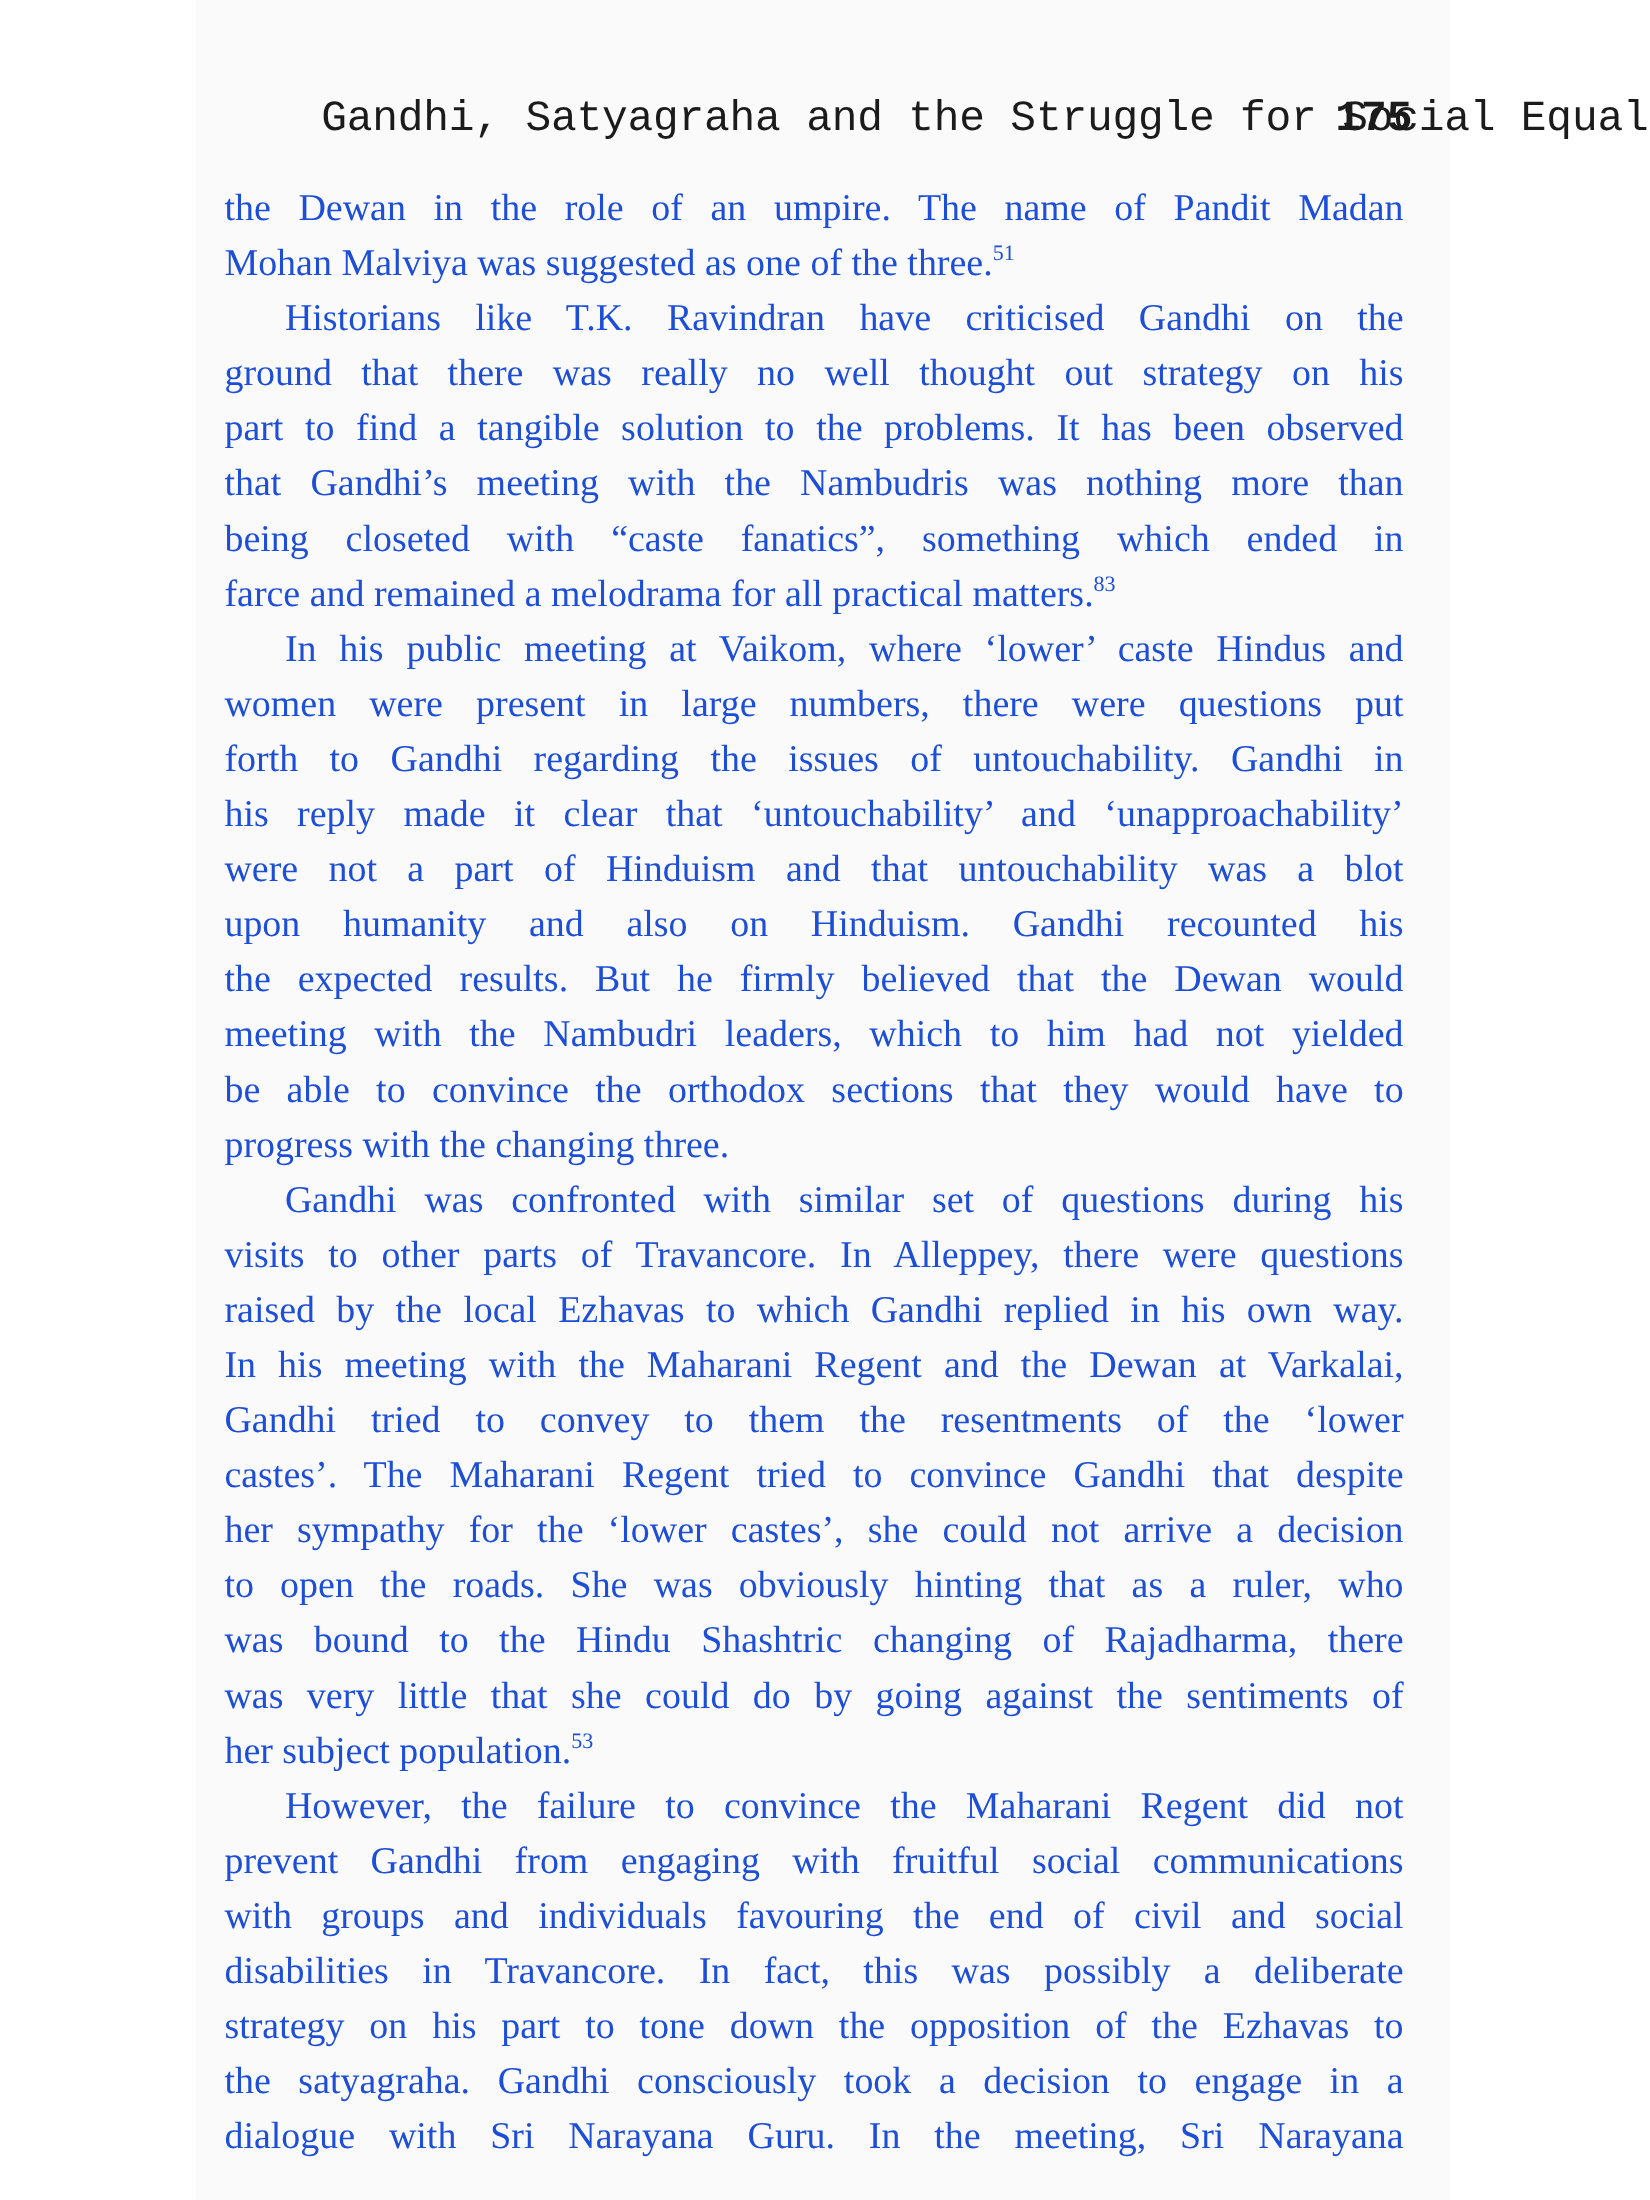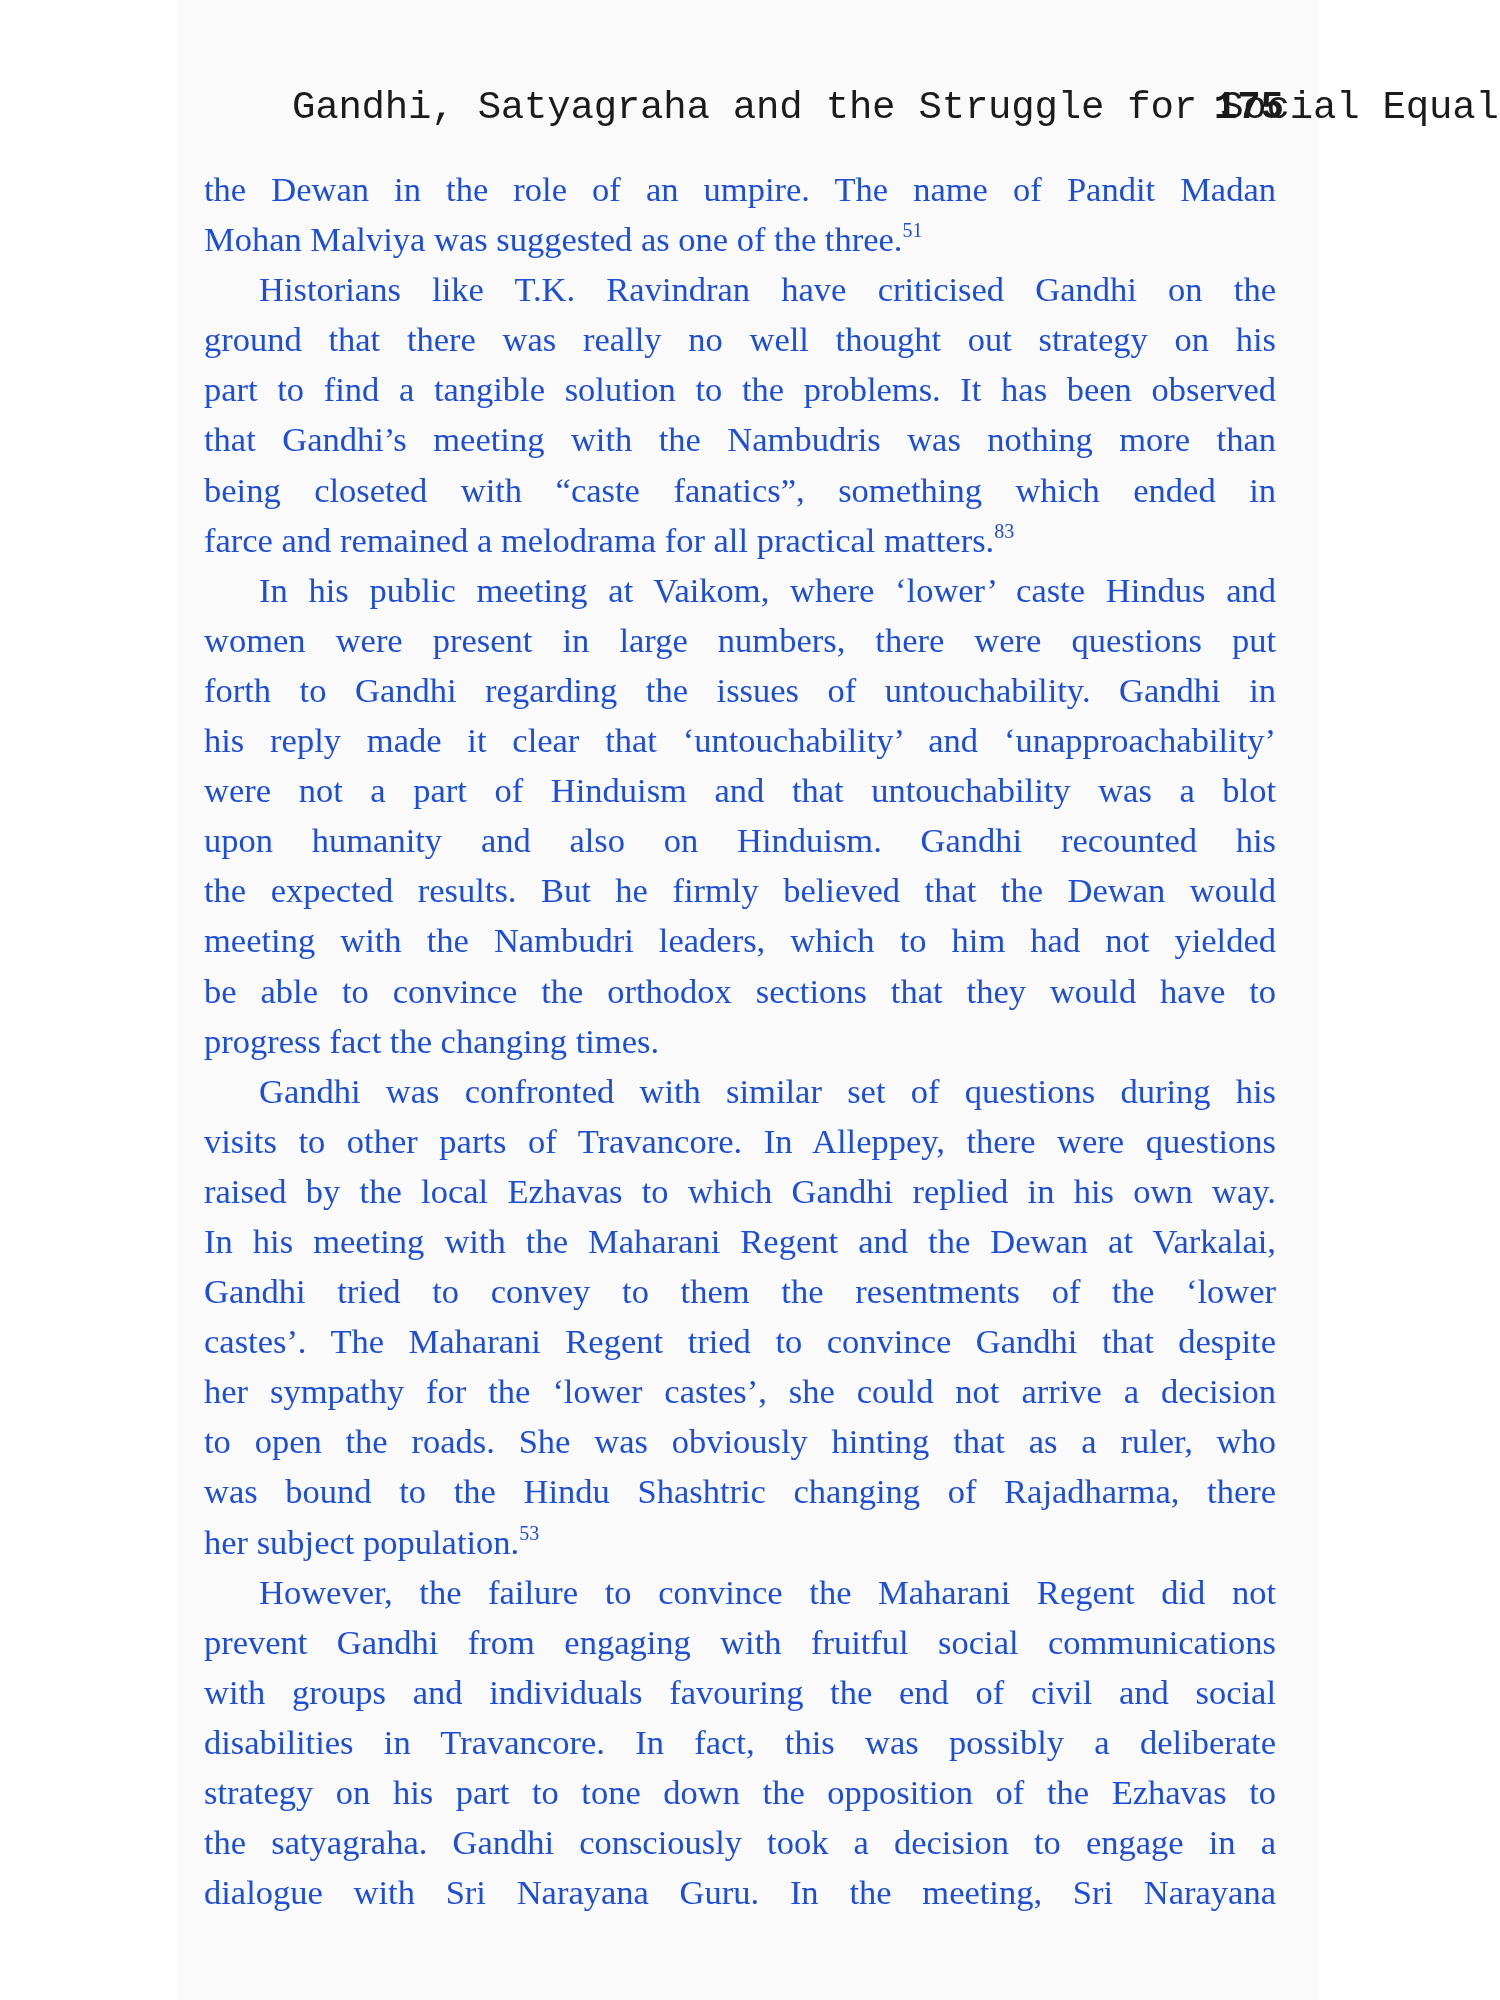--- a/index.html
+++ b/index.html
@@ -99,32 +99,33 @@
     <div>
       <div class="line indent"><span>In his public meeting at Vaikom, where ‘lower’ caste Hindus and</span></div>
       <div class="line"><span>women were present in large numbers, there were questions put</span></div>
       <div class="line"><span>forth to Gandhi regarding the issues of untouchability. Gandhi in</span></div>
       <div class="line"><span>his reply made it clear that ‘untouchability’ and ‘unapproachability’</span></div>
       <div class="line"><span>were not a part of Hinduism and that untouchability was a blot</span></div>
       <div class="line"><span>upon humanity and also on Hinduism. Gandhi recounted his</span></div>
       <div class="line"><span>the expected results. But he firmly believed that the Dewan would</span></div>
       <div class="line"><span>meeting with the Nambudri leaders, which to him had not yielded</span></div>
       <div class="line"><span>be able to convince the orthodox sections that they would have to</span></div>
-      <div class="line last"><span>progress fact the changing times.</span></div>
+      <div class="line last"><span>progress with the changing three.</span></div>
     </div>
     <div>
       <div class="line indent"><span>Gandhi was confronted with similar set of questions during his</span></div>
       <div class="line"><span>visits to other parts of Travancore. In Alleppey, there were questions</span></div>
       <div class="line"><span>raised by the local Ezhavas to which Gandhi replied in his own way.</span></div>
       <div class="line"><span>In his meeting with the Maharani Regent and the Dewan at Varkalai,</span></div>
       <div class="line"><span>Gandhi tried to convey to them the resentments of the ‘lower</span></div>
       <div class="line"><span>castes’. The Maharani Regent tried to convince Gandhi that despite</span></div>
       <div class="line"><span>her sympathy for the ‘lower castes’, she could not arrive a decision</span></div>
       <div class="line"><span>to open the roads. She was obviously hinting that as a ruler, who</span></div>
       <div class="line"><span>was bound to the Hindu Shashtric changing of Rajadharma, there</span></div>
+      <div class="line"><span>was very little that she could do by going against the sentiments of</span></div>
       <div class="line last"><span>her subject population.</span><sup>53</sup></div>
     </div>
     <div>
       <div class="line indent"><span>However, the failure to convince the Maharani Regent did not</span></div>
       <div class="line"><span>prevent Gandhi from engaging with fruitful social communications</span></div>
       <div class="line"><span>with groups and individuals favouring the end of civil and social</span></div>
       <div class="line"><span>disabilities in Travancore. In fact, this was possibly a deliberate</span></div>
       <div class="line"><span>strategy on his part to tone down the opposition of the Ezhavas to</span></div>
       <div class="line"><span>the satyagraha. Gandhi consciously took a decision to engage in a</span></div>
       <div class="line"><span>dialogue with Sri Narayana Guru. In the meeting, Sri Narayana</span></div>

